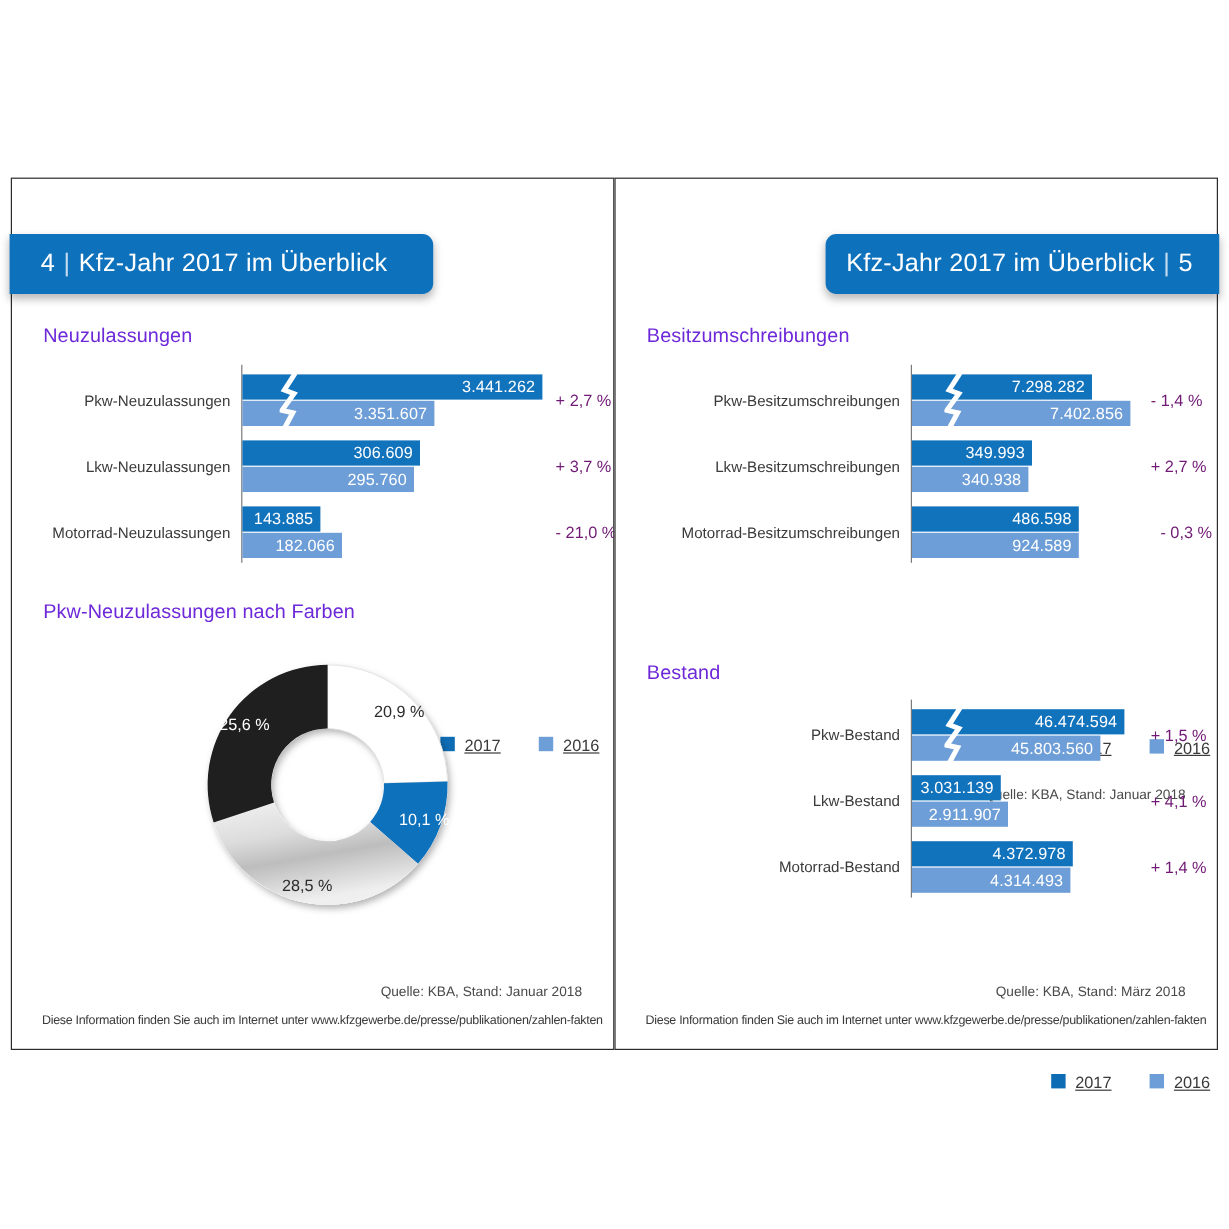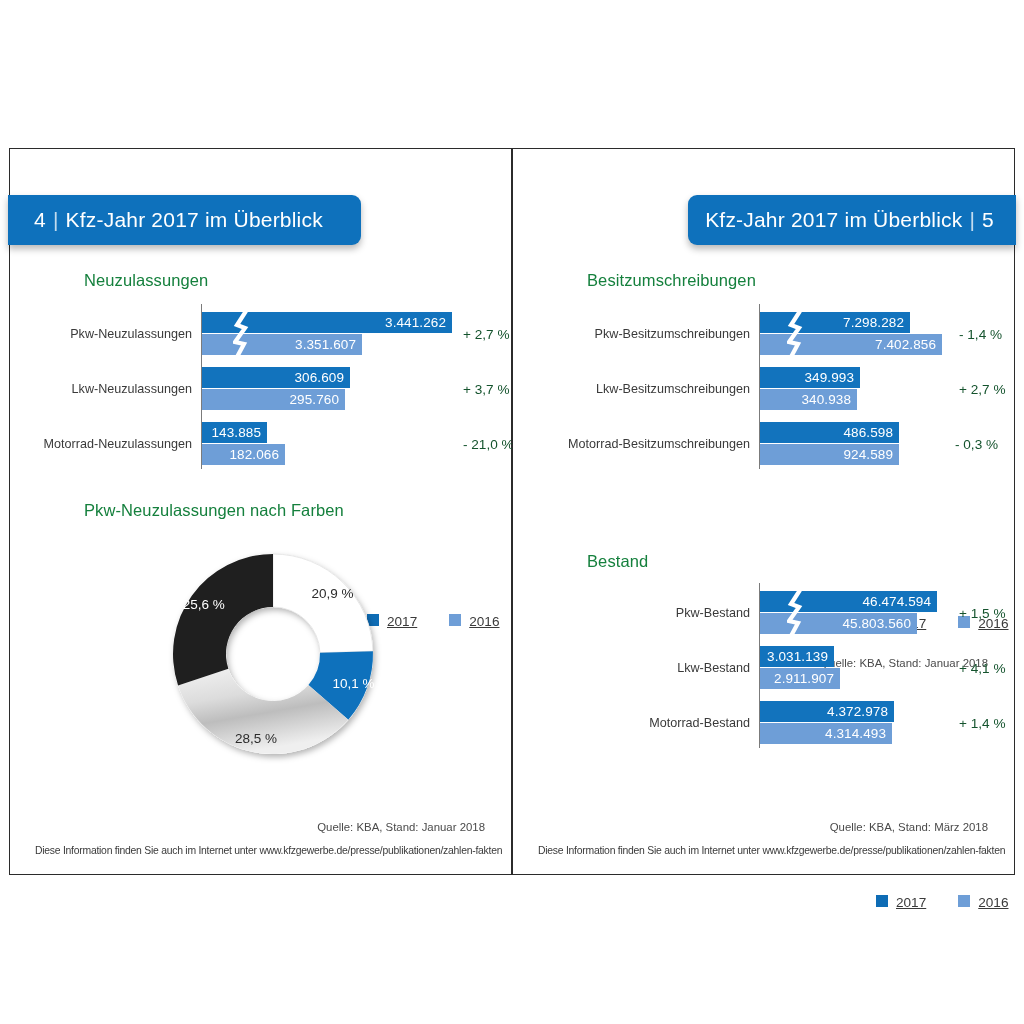--- a/index.html
+++ b/index.html
@@ -62,25 +62,24 @@
     width: 306px;
     border-radius: 9px 0 0 9px;
     padding-right: 22px;
     justify-content: flex-end;
   }
   .pill-sep { opacity: .75; margin: 0 7px; font-weight: 300; }
 
   
   .section-title {
     position: absolute;
-    color: #15803d;
+    color: #6d28d9;
     font-size: 16.5px;
     letter-spacing: .1px;
     white-space: nowrap;
-    margin-left: 48px;
   }
 
   
   .barchart { position: absolute; }
   .axis {
     position: absolute;
     top: 0; left: 0;
     width: 1.4px;
     background: #7b7b7b;
   }
@@ -110,21 +109,21 @@
     font-size: 13.5px;
     padding-right: 6px;
     white-space: nowrap;
     letter-spacing: .1px;
   }
   .pct {
     position: absolute;
     top: 50%;
     transform: translateY(-50%);
     font-size: 13.6px;
-    color: #14532d;
+    color: #701a75;
     white-space: nowrap;
   }
   
   .zigzag {
     position: absolute;
     top: -1px;
     width: 22px;
     height: 46px;
     pointer-events: none;
   }
@@ -299,21 +298,21 @@
           <div class="pct" style="left: 200px;">+ 2,7 %</div>
         </div>
         <div class="bargroup" style="top: 118px; height: 43px; width: 100%;">
           <div class="cat-label">Motorrad-Besitzumschreibungen</div>
           <div class="bar y2017" style="width: 139px;">
             <span class="bar-value">486.598</span>
           </div>
           <div class="bar y2016" style="width: 139px;">
             <span class="bar-value">924.589</span>
           </div>
-          <div class="pct" style="left: 196px;">- 0,3 %</div>
+          <div class="pct" style="left: 208px;">- 0,3 %</div>
         </div>
       </div>
 
     <div class="legend" style="left:363px; top:467px;">
       <span class="item">
         <span class="swatch s2017"></span>
         <span>2017</span>
       </span>
       <span class="gap"></span>
       <span class="item">

